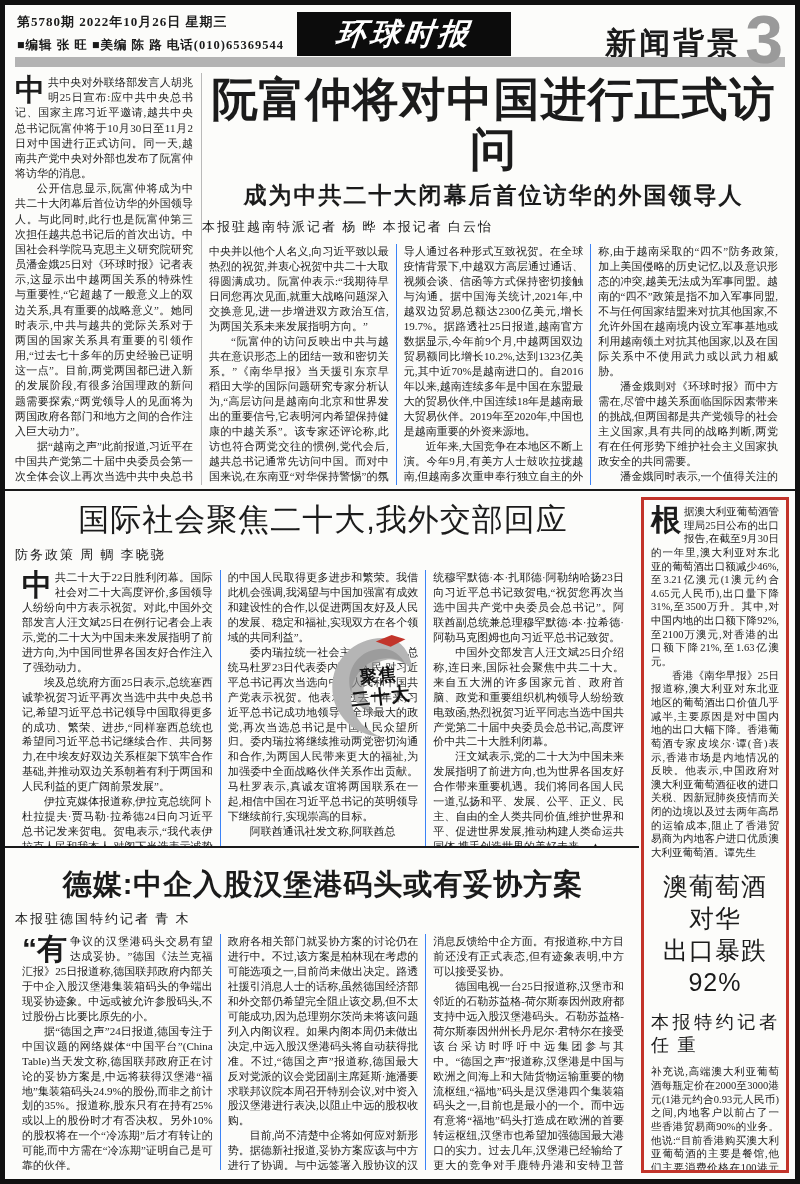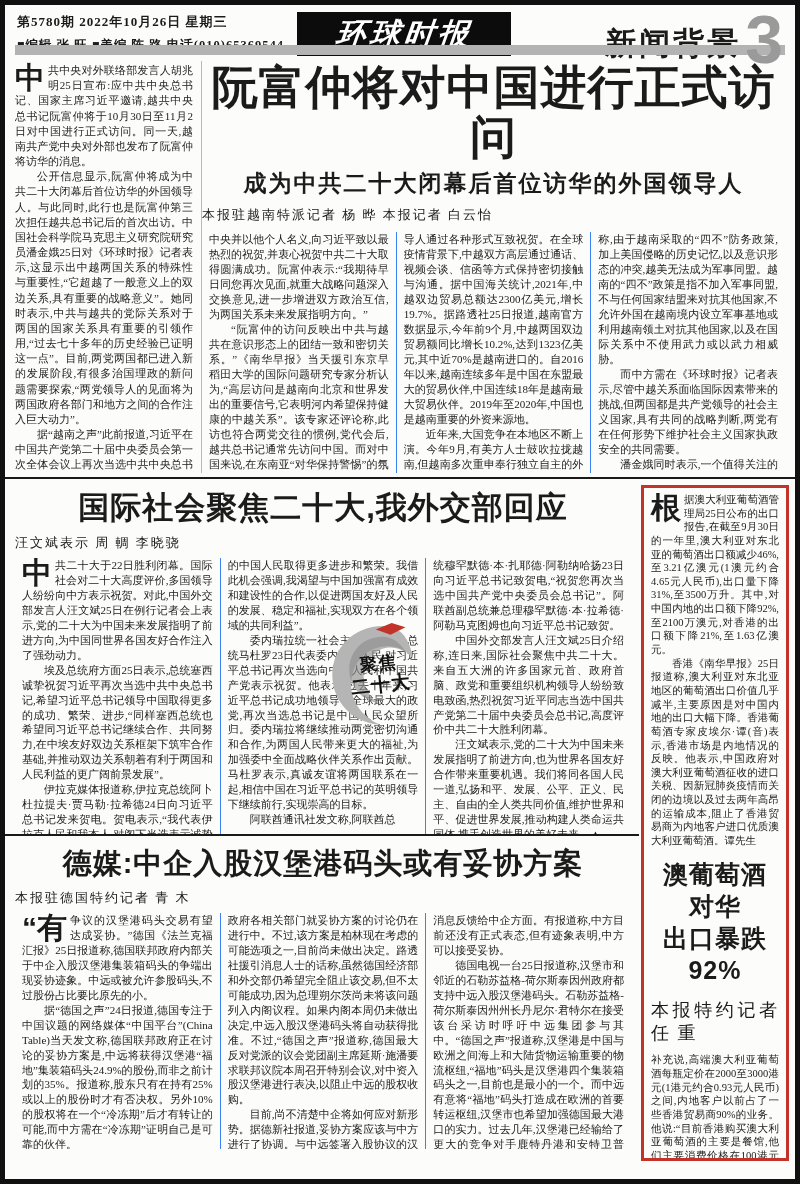--- a/index.html
+++ b/index.html
@@ -1,20 +1,20 @@
 <!DOCTYPE html>
 <html><head>
 <meta charset="utf-8">
 <style>
   html,body{margin:0;padding:0;background:#d8d8d8;}
   .page{width:800px;height:1184px;box-sizing:border-box;margin:0 auto;border:5px solid #111;
         background:#fcfcfa;color:#1b1b1b;position:relative;overflow:hidden;
         font-family:"Liberation Serif","DejaVu Serif",serif;}
   
-  .hdr{position:relative;height:50px;padding:8px 12px 0;box-sizing:border-box;}
+  .hdr{position:relative;height:62px;padding:8px 12px 0;box-sizing:border-box;}
   .issue-line{font-size:13px;font-weight:700;letter-spacing:1px;}
   .editor-line{font-size:12.5px;font-weight:700;margin-top:6px;letter-spacing:1px;}
   .masthead{position:absolute;left:292px;top:7px;width:214px;height:44px;background:#0c0c0c;
             display:flex;align-items:center;justify-content:center;}
   .masthead span{color:#fff;font-family:"Liberation Sans",sans-serif;font-weight:900;
                  font-size:30px;letter-spacing:4px;font-style:italic;transform:skewX(-6deg);}
   .hdr-right{position:absolute;right:12px;top:4px;display:flex;align-items:flex-start;}
   .section-title{font-size:31px;font-weight:900;font-family:"Liberation Sans",sans-serif;
                  letter-spacing:3px;margin-top:14px;}
   .page-num{font-size:68px;font-weight:700;color:#9a9a9a;line-height:0.9;margin-left:4px;
@@ -38,39 +38,39 @@
   .a1-left p.lead{text-indent:0;}
   .a1-right{flex:1;display:flex;flex-direction:column;min-width:0;}
   .a1-right h1{font-size:46px;font-weight:900;text-align:center;letter-spacing:1px;line-height:1.08;
                margin:2px 0 4px;}
   .a1-right h2{font-size:23px;font-weight:800;text-align:center;letter-spacing:2px;margin:2px 0;}
   .a1-cols{flex:1;display:flex;overflow:hidden;margin-top:2px;}
   
   .lower{display:flex;height:688px;}
   .lower-left{width:634px;flex:none;display:flex;flex-direction:column;}
   .article2{height:366px;padding:4px 8px 0 10px;box-sizing:border-box;}
-  .article2 h1{font-size:31px;font-weight:700;text-align:center;letter-spacing:1px;margin:4px 0 0;}
+  .article2 h1{font-size:31px;font-weight:400;text-align:center;letter-spacing:1px;margin:4px 0 0;}
   .a2-cols{position:relative;height:276px;display:flex;overflow:hidden;}
-  .article3{height:394px;border-top:2px solid #1a1a1a;padding:5px 8px 6px 10px;box-sizing:border-box;}
+  .article3{height:394px;border-top:2px solid #1a1a1a;padding:14px 8px 6px 10px;box-sizing:border-box;}
   .article3 h1{font-size:29px;font-weight:900;text-align:center;letter-spacing:1px;margin:3px 0 0;}
   .a3-cols{height:236px;display:flex;overflow:hidden;}
   
   .badge{position:absolute;left:312px;top:64px;width:106px;height:106px;z-index:3;}
   .badge svg{position:absolute;inset:0;}
   .badge-text{position:absolute;inset:0;display:flex;flex-direction:column;align-items:center;
               justify-content:center;font-family:"Liberation Sans",sans-serif;font-weight:900;
               color:#111;transform:rotate(-6deg);line-height:1.15;}
   .badge-text .l1{font-size:17px;letter-spacing:2px;}
   .badge-text .l2{font-size:19px;letter-spacing:1px;}
   
   .redbox{flex:1;margin:6px 6px 6px 2px;border:3px solid #c2342a;padding:5px 7px;box-sizing:border-box;
           overflow:hidden;font-size:10.5px;line-height:1.3;text-align:justify;}
   .redbox p{margin:0;text-indent:2em;}
   .redbox p.lead{text-indent:0;}
-  .redbox h3{font-size:25px;font-weight:700;text-align:center;line-height:1.28;letter-spacing:1px;
+  .redbox h3{font-size:25px;font-weight:400;text-align:center;line-height:1.28;letter-spacing:1px;
              margin:10px 0 2px;}
   .redbox .byline{font-size:18px;margin:13px 0 8px;}
 </style>
 </head>
 <body>
 
 <div class="page">
 
   <div class="hdr">
     <div class="hdr-left">
@@ -106,34 +106,34 @@
           <p class="lead">中央并以他个人名义,向习近平致以最热烈的祝贺,并衷心祝贺中共二十大取得圆满成功。阮富仲表示:“我期待早日同您再次见面,就重大战略问题深入交换意见,进一步增进双方政治互信,为两国关系未来发展指明方向。”</p>
           <p>“阮富仲的访问反映出中共与越共在意识形态上的团结一致和密切关系。”《南华早报》当天援引东京早稻田大学的国际问题研究专家分析认为,“高层访问是越南向北京和世界发出的重要信号,它表明河内希望保持健康的中越关系”。该专家还评论称,此访也符合两党交往的惯例,党代会后,越共总书记通常先访问中国。而对中国来说,在东南亚“对华保持警惕”的氛围下,管理同越南的关系也是北京外交优先事项之一。</p>
 
         </div>
         <div class="col">
           <p class="lead">导人通过各种形式互致祝贺。在全球疫情背景下,中越双方高层通过通话、视频会谈、信函等方式保持密切接触与沟通。据中国海关统计,2021年,中越双边贸易总额达2300亿美元,增长19.7%。据路透社25日报道,越南官方数据显示,今年前9个月,中越两国双边贸易额同比增长10.2%,达到1323亿美元,其中近70%是越南进口的。自2016年以来,越南连续多年是中国在东盟最大的贸易伙伴,中国连续18年是越南最大贸易伙伴。2019年至2020年,中国也是越南重要的外资来源地。</p>
           <p>近年来,大国竞争在本地区不断上演。今年9月,有美方人士鼓吹拉拢越南,但越南多次重申奉行独立自主的外交政策,不会在大国博弈中选边站队。</p>
         </div>
         <div class="col">
           <p class="lead">称,由于越南采取的“四不”防务政策,加上美国侵略的历史记忆,以及意识形态的冲突,越美无法成为军事同盟。越南的“四不”政策是指不加入军事同盟,不与任何国家结盟来对抗其他国家,不允许外国在越南境内设立军事基地或利用越南领土对抗其他国家,以及在国际关系中不使用武力或以武力相威胁。</p>
-          <p>而中方需在《环球时报》记者表示,尽管中越关系面临国际因素带来的挑战,但两国都是共产党领导的社会主义国家,具有共同的战略判断,两党有在任何形势下维护社会主义国家执政安全的共同需要。</p>
+          <p>潘金娥则对《环球时报》而中方需在,尽管中越关系面临国际因素带来的挑战,但两国都是共产党领导的社会主义国家,具有共同的战略判断,两党有在任何形势下维护社会主义国家执政安全的共同需要。</p>
           <p>潘金娥同时表示,一个值得关注的现象是,尤其近几年来,世界现有的五个社会主义国家之间的合作在加强,朝鲜、越南、老挝、古巴的党和国家领导人都曾明确表示,将加强社会主义国家间的合作。此次阮富仲访华有助于两国进一步加强政治互信,管控并发展两党两国关系。</p>
 
         </div>
       </div>
     </div>
   </div>
 
   <div class="lower">
     <div class="lower-left">
 
       <div class="article2">
         <h1>国际社会聚焦二十大,我外交部回应</h1>
-        <div class="byline">汪文斌表示 周 輖 李晓骁</div>
+        <div class="byline">防务政策 周 輖 李晓骁</div>
         <div class="a2-cols">
           <div class="col">
             <p class="lead"><span class="dropcap">中</span><span>共二十大于22日胜利闭幕。国际社会对二十大高度评价,多国领导人纷纷向中方表示祝贺。对此,中国外交部发言人汪文斌25日在例行记者会上表示,党的二十大为中国未来发展指明了前进方向,为中国同世界各国友好合作注入了强劲动力。</span></p>
             <p>埃及总统府方面25日表示,总统塞西诚挚祝贺习近平再次当选中共中央总书记,希望习近平总书记领导中国取得更多的成功、繁荣、进步,“同样塞西总统也希望同习近平总书记继续合作、共同努力,在中埃友好双边关系框架下筑牢合作基础,并推动双边关系朝着有利于两国和人民利益的更广阔前景发展”。</p>
             <p>伊拉克媒体报道称,伊拉克总统阿卜杜拉提夫·贾马勒·拉希德24日向习近平总书记发来贺电。贺电表示,“我代表伊拉克人民和我本人,对阁下当选表示诚挚的祝贺,同时祝愿友好</p>
           </div>
           <div class="col">
             <p class="lead">的中国人民取得更多进步和繁荣。我借此机会强调,我渴望与中国加强富有成效和建设性的合作,以促进两国友好及人民的发展、稳定和福祉,实现双方在各个领域的共同利益”。</p>
             <p>委内瑞拉统一社会主义党主席、总统马杜罗23日代表委内瑞拉人民,对习近平总书记再次当选向中国人民和中国共产党表示祝贺。他表示,过去十年来,习近平总书记成功地领导了全球最大的政党,再次当选总书记是中国人民众望所归。委内瑞拉将继续推动两党密切沟通和合作,为两国人民带来更大的福祉,为加强委中全面战略伙伴关系作出贡献。马杜罗表示,真诚友谊将两国联系在一起,相信中国在习近平总书记的英明领导下继续前行,实现崇高的目标。</p>
             <p>阿联酋通讯社发文称,阿联酋总</p>

